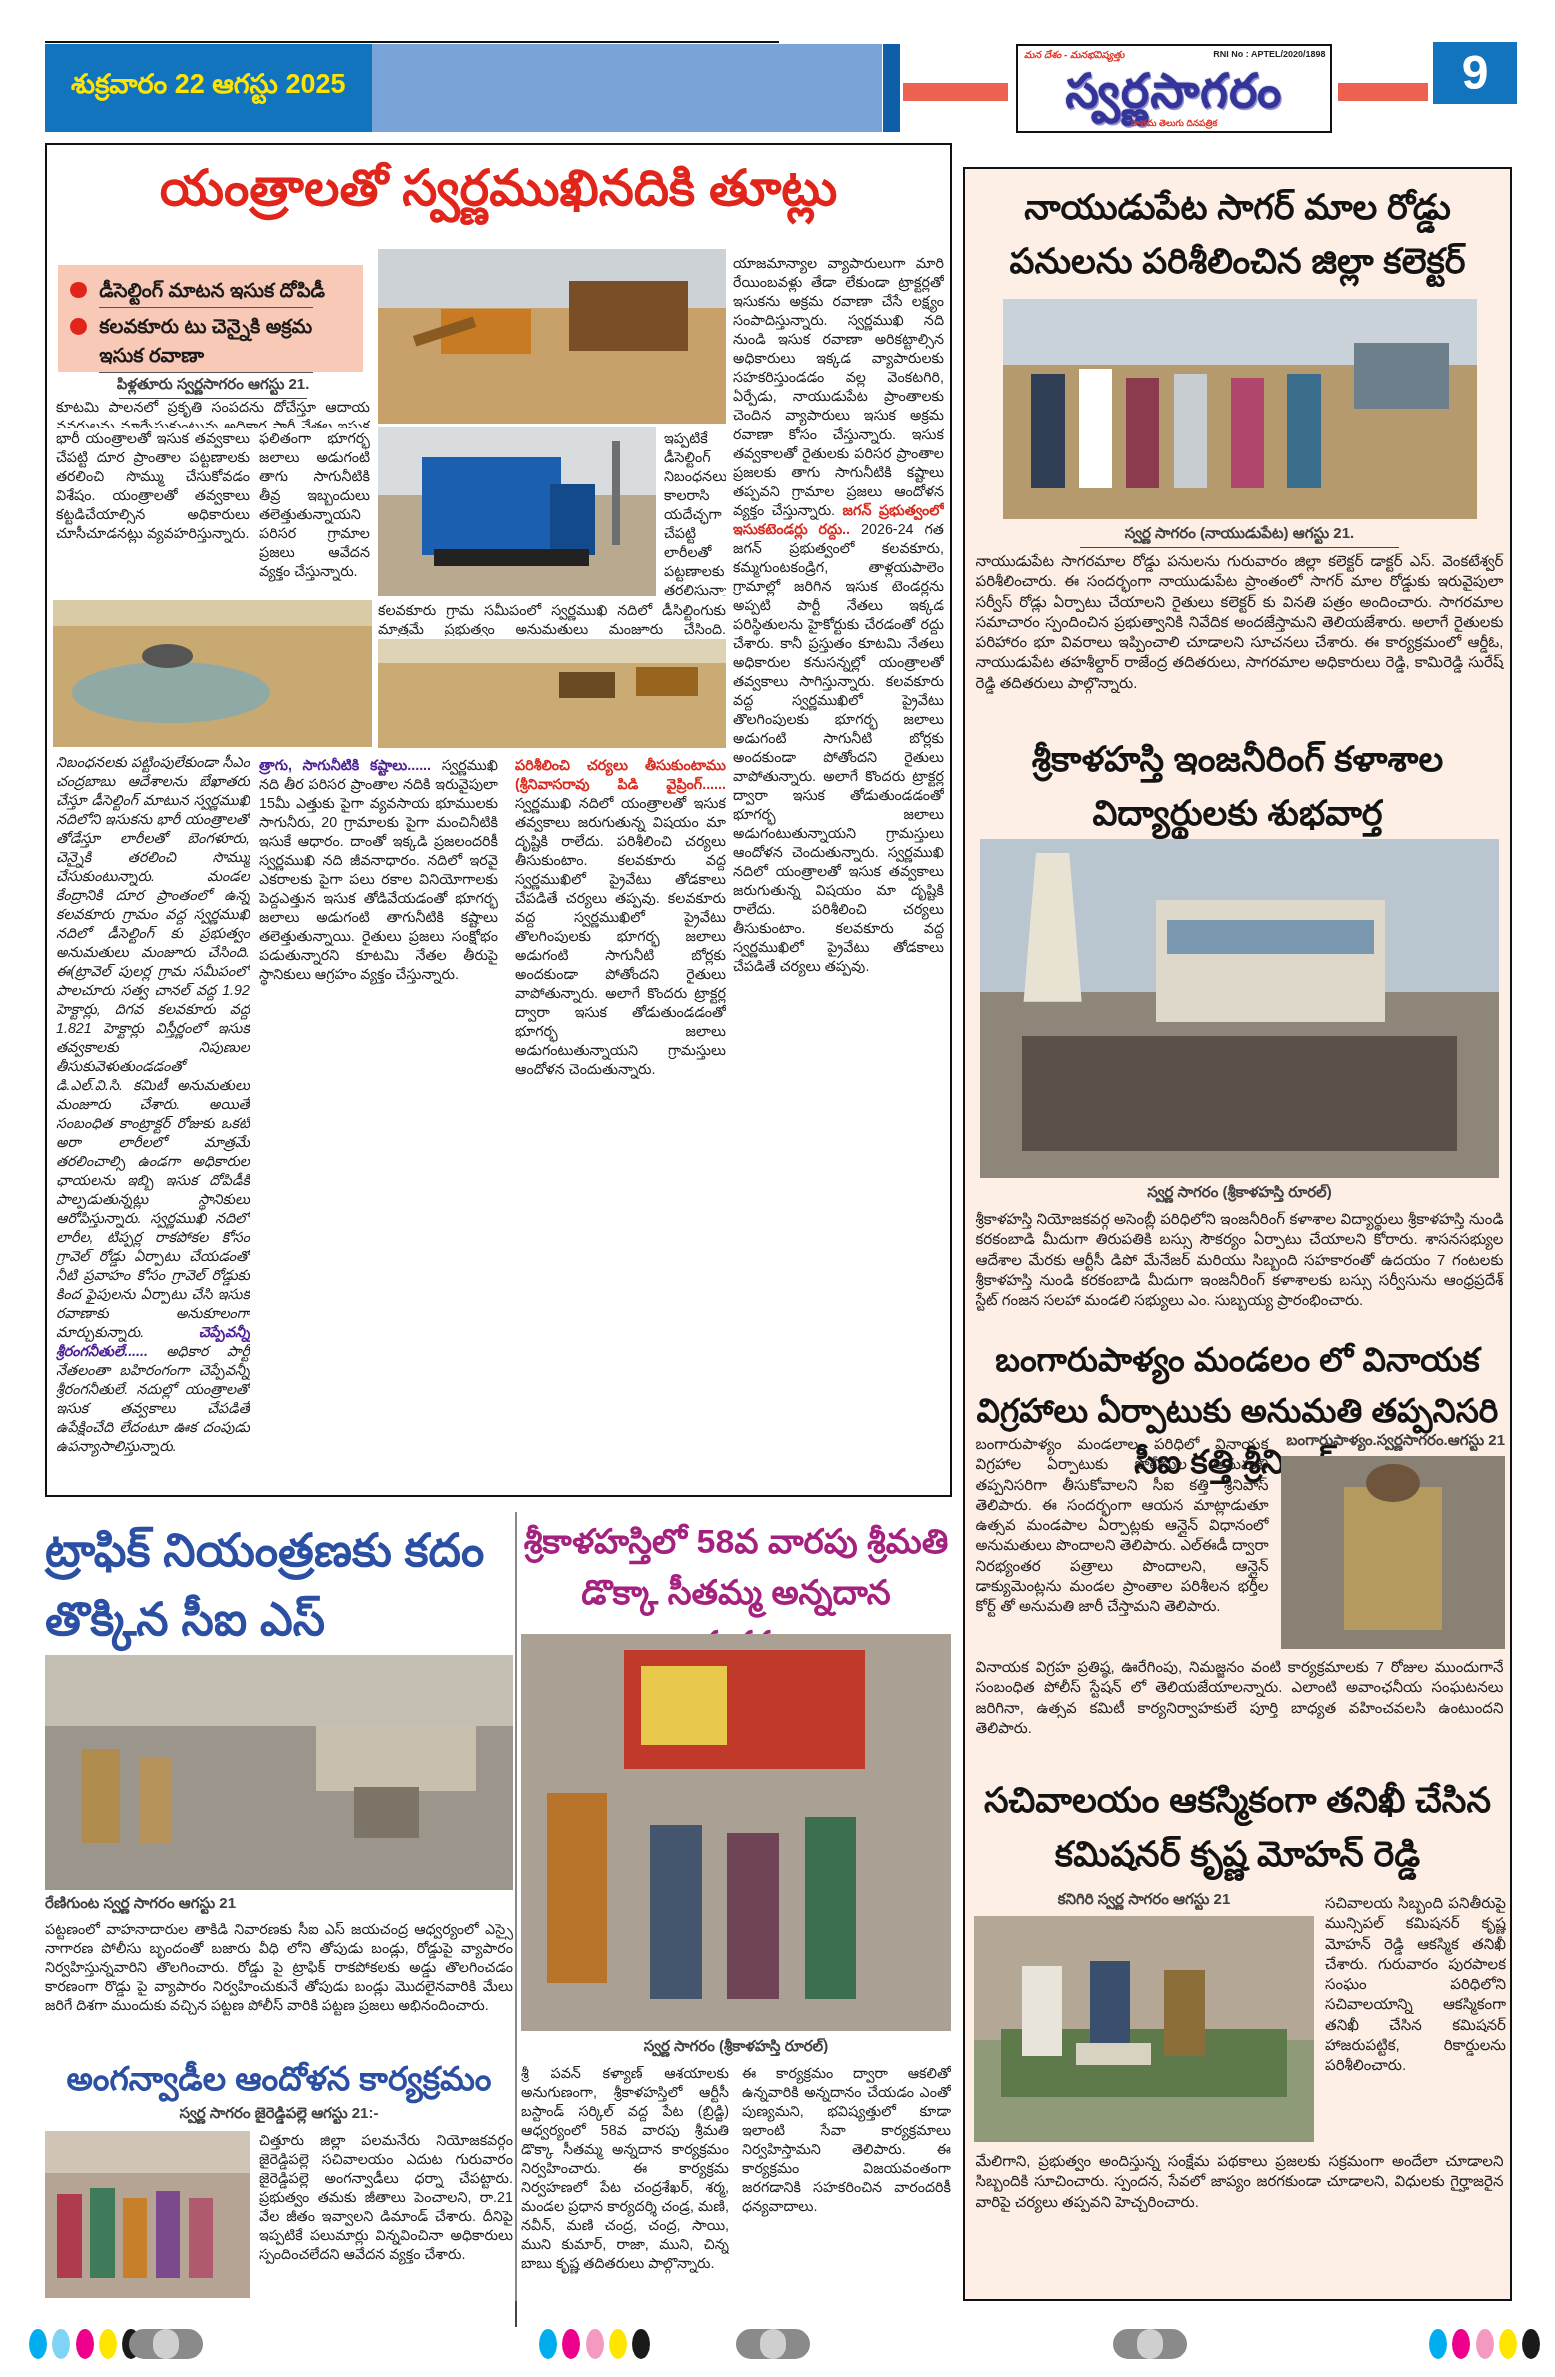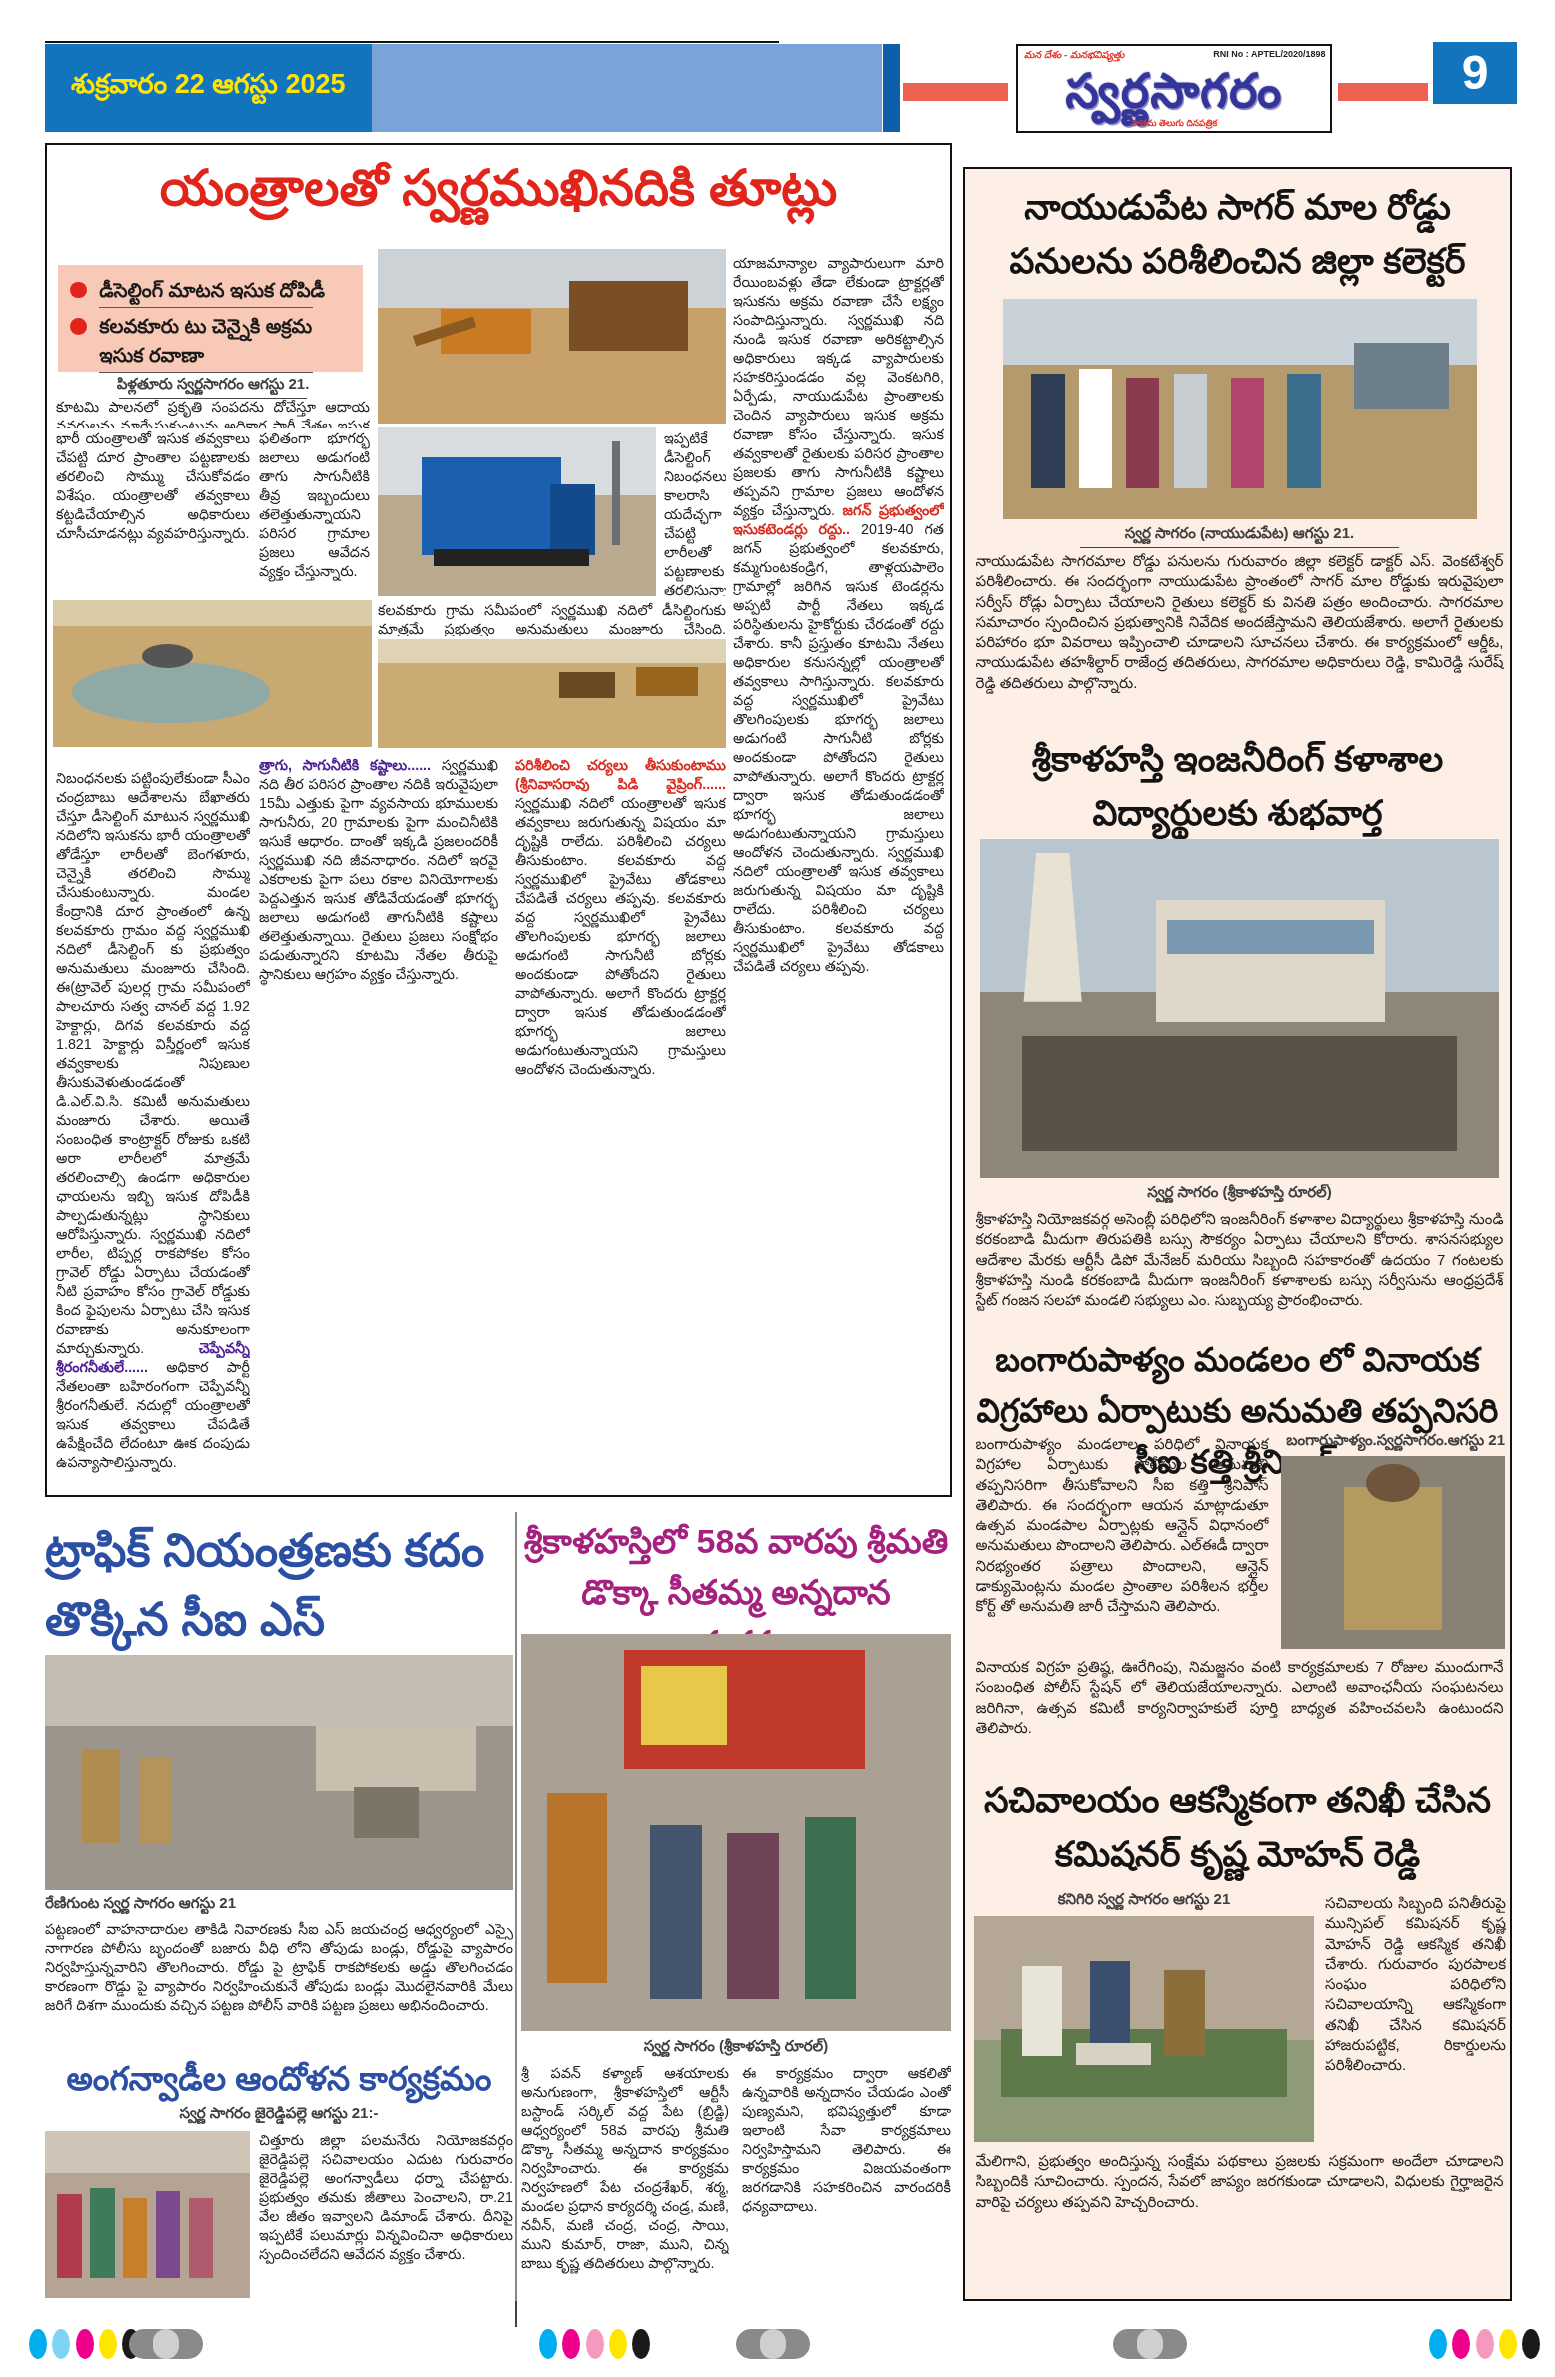--- a/index.html
+++ b/index.html
@@ -130,39 +130,39 @@
       <div class="dateline"><span>పిళ్లతూరు స్వర్ణసాగరం ఆగస్టు 21.</span><span class="ul"></span></div>
       <div class="body-text" style="height:30px;">కూటమి పాలనలో ప్రకృతి సంపదను దోచేస్తూ ఆదాయ వనరులను మార్చేసుకుంటున్న అధికార పార్టీ నేతల ఇసుక దోపిడీ స్వర్ణముఖి నదిలో రోజురోజుకు పేట్రేగిపోతుంది.</div>
     </div>
 
     <div class="abs body-text" style="left:9px;top:284px;width:194px;height:167px;">భారీ యంత్రాలతో ఇసుక తవ్వకాలు చేపట్టి దూర ప్రాంతాల పట్టణాలకు తరలించి సొమ్ము చేసుకోవడం విశేషం. యంత్రాలతో తవ్వకాలు కట్టడిచేయాల్సిన అధికారులు చూసీచూడనట్లు వ్యవహరిస్తున్నారు.</div>
     <div class="abs body-text" style="left:212px;top:284px;width:111px;height:167px;">ఫలితంగా భూగర్భ జలాలు అడుగంటి తాగు సాగునీటికి తీవ్ర ఇబ్బందులు తలెత్తుతున్నాయని పరిసర గ్రామాల ప్రజలు ఆవేదన వ్యక్తం చేస్తున్నారు.</div>
     <div class="abs body-text" style="left:617px;top:284px;width:62px;height:167px;">ఇప్పటికే డీసెల్టింగ్ నిబంధనలు కాలరాసి యదేచ్ఛగా చేపట్టి లారీలతో పట్టణాలకు తరలిస్తున్నారు.</div>
 
     <div class="abs body-text" style="left:331px;top:456px;width:348px;height:35px;">కలవకూరు గ్రామ సమీపంలో స్వర్ణముఖి నదిలో డీసిల్టింగుకు మాత్రమే ప్రభుత్వం అనుమతులు మంజూరు చేసింది. యంత్రాలతో ఇసుక తవ్వకాలు చేసే అవకాశం లేదు.</div>
 
-    <div class="abs body-text" style="left:9px;top:624px;width:194px;height:734px;">
+    <div class="abs body-text" style="left:9px;top:608px;width:194px;height:734px;font-style:italic;">
       <span>నిబంధనలకు పట్టింపులేకుండా సీఎం చంద్రబాబు ఆదేశాలను బేఖాతరు చేస్తూ డీసెల్టింగ్ మాటున స్వర్ణముఖి నదిలోని ఇసుకను భారీ యంత్రాలతో తోడేస్తూ లారీలతో బెంగళూరు, చెన్నైకి తరలించి సొమ్ము చేసుకుంటున్నారు. మండల కేంద్రానికి దూర ప్రాంతంలో ఉన్న కలవకూరు గ్రామం వద్ద స్వర్ణముఖి నదిలో డీసెల్టింగ్ కు ప్రభుత్వం అనుమతులు మంజూరు చేసింది. ఈ(ట్రావెల్ పులర్ల గ్రామ సమీపంలో పాలచూరు సత్వ చానల్ వద్ద 1.92 హెక్టార్లు, దిగవ కలవకూరు వద్ద 1.821 హెక్టార్లు విస్తీర్ణంలో ఇసుక తవ్వకాలకు నిపుణుల తీసుకువెళుతుండడంతో డి.ఎల్.వి.సి. కమిటీ అనుమతులు మంజూరు చేశారు. అయితే సంబంధిత కాంట్రాక్టర్ రోజుకు ఒకటి అరా లారీలలో మాత్రమే తరలించాల్సి ఉండగా అధికారుల ఛాయలను ఇబ్బి ఇసుక దోపిడీకి పాల్పడుతున్నట్లు స్థానికులు ఆరోపిస్తున్నారు. స్వర్ణముఖి నదిలో లారీల, టిప్పర్ల రాకపోకల కోసం గ్రావెల్ రోడ్డు ఏర్పాటు చేయడంతో నీటి ప్రవాహం కోసం గ్రావెల్ రోడ్డుకు కింద ఫైపులను ఏర్పాటు చేసి ఇసుక రవాణాకు అనుకూలంగా మార్చుకున్నారు.</span>
       <span class="inline-subhead">చెప్పేవన్నీ శ్రీరంగనీతులే......</span>
       <span>అధికార పార్టీ నేతలంతా బహిరంగంగా చెప్పేవన్నీ శ్రీరంగనీతులే. నదుల్లో యంత్రాలతో ఇసుక తవ్వకాలు చేపడితే ఉపేక్షించేది లేదంటూ ఊక దంపుడు ఉపన్యాసాలిస్తున్నారు.</span>
     </div>
     <div class="abs body-text" style="left:212px;top:611px;width:239px;height:734px;">
       <span class="inline-subhead">త్రాగు, సాగునీటికి కష్టాలు......</span>
       <span>స్వర్ణముఖి నది తీర పరిసర ప్రాంతాల నదికి ఇరువైపులా 15మీ ఎత్తుకు పైగా వ్యవసాయ భూములకు సాగునీరు, 20 గ్రామాలకు పైగా మంచినీటికి ఇసుకే ఆధారం. దాంతో ఇక్కడి ప్రజలందరికీ స్వర్ణముఖి నది జీవనాధారం. నదిలో ఇరవై ఎకరాలకు పైగా పలు రకాల వినియోగాలకు పెద్దఎత్తున ఇసుక తోడివేయడంతో భూగర్భ జలాలు అడుగంటి తాగునీటికి కష్టాలు తలెత్తుతున్నాయి. రైతులు ప్రజలు సంక్షోభం పడుతున్నారని కూటమి నేతల తీరుపై స్థానికులు ఆగ్రహం వ్యక్తం చేస్తున్నారు.</span>
     </div>
     <div class="abs body-text" style="left:468px;top:611px;width:211px;height:734px;">
       <span class="red-subhead">పరిశీలించి చర్యలు తీసుకుంటాము (శ్రీనివాసరావు పిడి వైప్రింగ్......</span>
       <span>స్వర్ణముఖి నదిలో యంత్రాలతో ఇసుక తవ్వకాలు జరుగుతున్న విషయం మా దృష్టికి రాలేదు. పరిశీలించి చర్యలు తీసుకుంటాం. కలవకూరు వద్ద స్వర్ణముఖిలో ప్రైవేటు తోడకాలు చేపడితే చర్యలు తప్పవు.</span>
       <span>కలవకూరు వద్ద స్వర్ణముఖిలో ప్రైవేటు తొలగింపులకు భూగర్భ జలాలు అడుగంటి సాగునీటి బోర్లకు అందకుండా పోతోందని రైతులు వాపోతున్నారు. అలాగే కొందరు ట్రాక్టర్ల ద్వారా ఇసుక తోడుతుండడంతో భూగర్భ జలాలు అడుగంటుతున్నాయని గ్రామస్తులు ఆందోళన చెందుతున్నారు.</span>
     </div>
 
     <div class="abs body-text" style="left:686px;top:109px;width:211px;height:1235px;">
       <span>యాజమాన్యాల వ్యాపారులుగా మారి రేయింబవళ్లు తేడా లేకుండా ట్రాక్టర్లతో ఇసుకను అక్రమ రవాణా చేసే లక్ష్యం సంపాదిస్తున్నారు. స్వర్ణముఖి నది నుండి ఇసుక రవాణా అరికట్టాల్సిన అధికారులు ఇక్కడ వ్యాపారులకు సహకరిస్తుండడం వల్ల వెంకటగిరి, ఏర్పేడు, నాయుడుపేట ప్రాంతాలకు చెందిన వ్యాపారులు ఇసుక అక్రమ రవాణా కోసం చేస్తున్నారు. ఇసుక తవ్వకాలతో రైతులకు పరిసర ప్రాంతాల ప్రజలకు తాగు సాగునీటికి కష్టాలు తప్పవని గ్రామాల ప్రజలు ఆందోళన వ్యక్తం చేస్తున్నారు.</span>
       <span class="red-subhead">జగన్ ప్రభుత్వంలో ఇసుకటెండర్లు రద్దు..</span>
-      <span>2019-40 గత జగన్ ప్రభుత్వంలో కలవకూరు, కమ్మగుంటకండ్రిగ, తాళ్లయపాలెం గ్రామాల్లో జరిగిన ఇసుక టెండర్లను అప్పటి పార్టీ నేతలు ఇక్కడ పరిస్థితులను హైకోర్టుకు చేరడంతో రద్దు చేశారు. కానీ ప్రస్తుతం కూటమి నేతలు అధికారుల కనుసన్నల్లో యంత్రాలతో తవ్వకాలు సాగిస్తున్నారు.</span>
+      <span>2026-24 గత జగన్ ప్రభుత్వంలో కలవకూరు, కమ్మగుంటకండ్రిగ, తాళ్లయపాలెం గ్రామాల్లో జరిగిన ఇసుక టెండర్లను అప్పటి పార్టీ నేతలు ఇక్కడ పరిస్థితులను హైకోర్టుకు చేరడంతో రద్దు చేశారు. కానీ ప్రస్తుతం కూటమి నేతలు అధికారుల కనుసన్నల్లో యంత్రాలతో తవ్వకాలు సాగిస్తున్నారు.</span>
       <span>కలవకూరు వద్ద స్వర్ణముఖిలో ప్రైవేటు తొలగింపులకు భూగర్భ జలాలు అడుగంటి సాగునీటి బోర్లకు అందకుండా పోతోందని రైతులు వాపోతున్నారు. అలాగే కొందరు ట్రాక్టర్ల ద్వారా ఇసుక తోడుతుండడంతో భూగర్భ జలాలు అడుగంటుతున్నాయని గ్రామస్తులు ఆందోళన చెందుతున్నారు.</span>
       <span>స్వర్ణముఖి నదిలో యంత్రాలతో ఇసుక తవ్వకాలు జరుగుతున్న విషయం మా దృష్టికి రాలేదు. పరిశీలించి చర్యలు తీసుకుంటాం. కలవకూరు వద్ద స్వర్ణముఖిలో ప్రైవేటు తోడకాలు చేపడితే చర్యలు తప్పవు.</span>
     </div>
   </div>
 
   <div class="abs blue-head" style="left:45px;top:1516px;width:468px;font-size:46px;">ట్రాఫిక్ నియంత్రణకు కదం తొక్కిన సీఐ ఎస్ జయచంద్ర</div>
   <div class="photo ph-traffic">
     <div class="shape" style="left:8%;top:40%;width:8%;height:40%;background:#b08d4f;"></div>
     <div class="shape" style="left:20%;top:44%;width:7%;height:36%;background:#b5935a;"></div>
     <div class="shape" style="left:58%;top:30%;width:34%;height:28%;background:#c8bfae;"></div>

